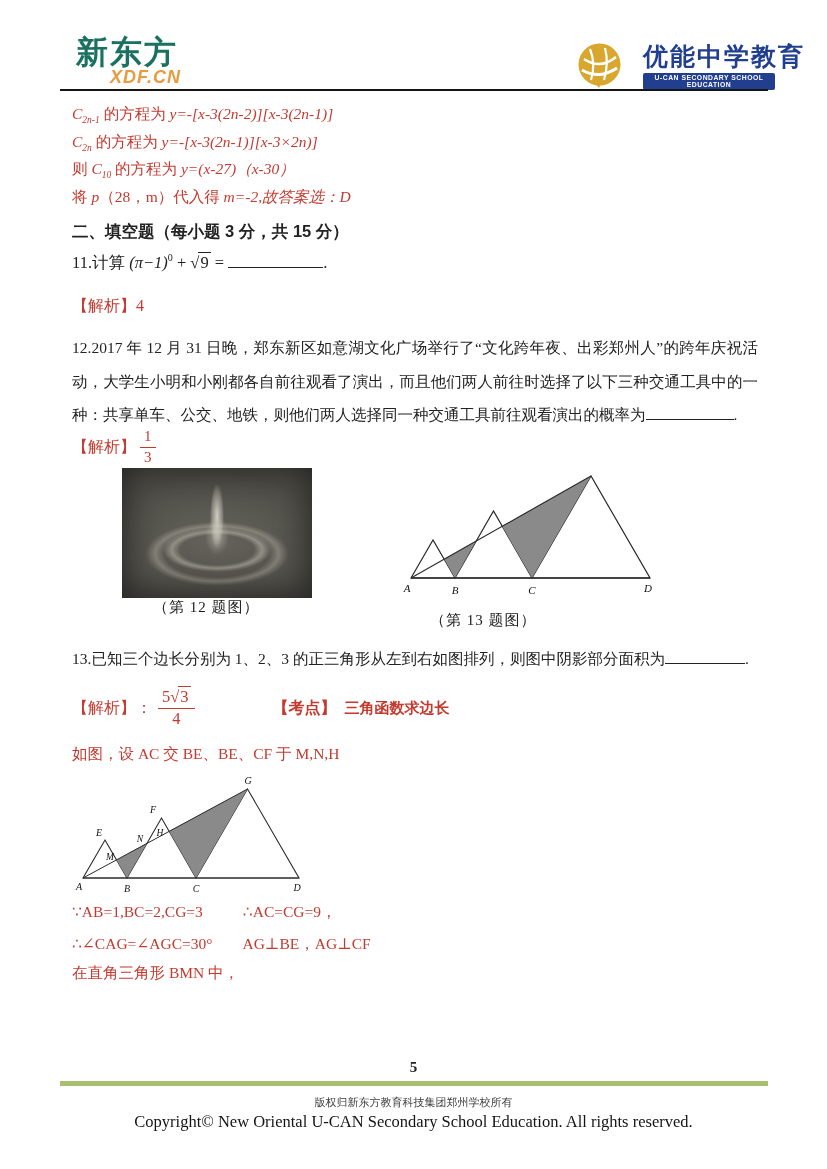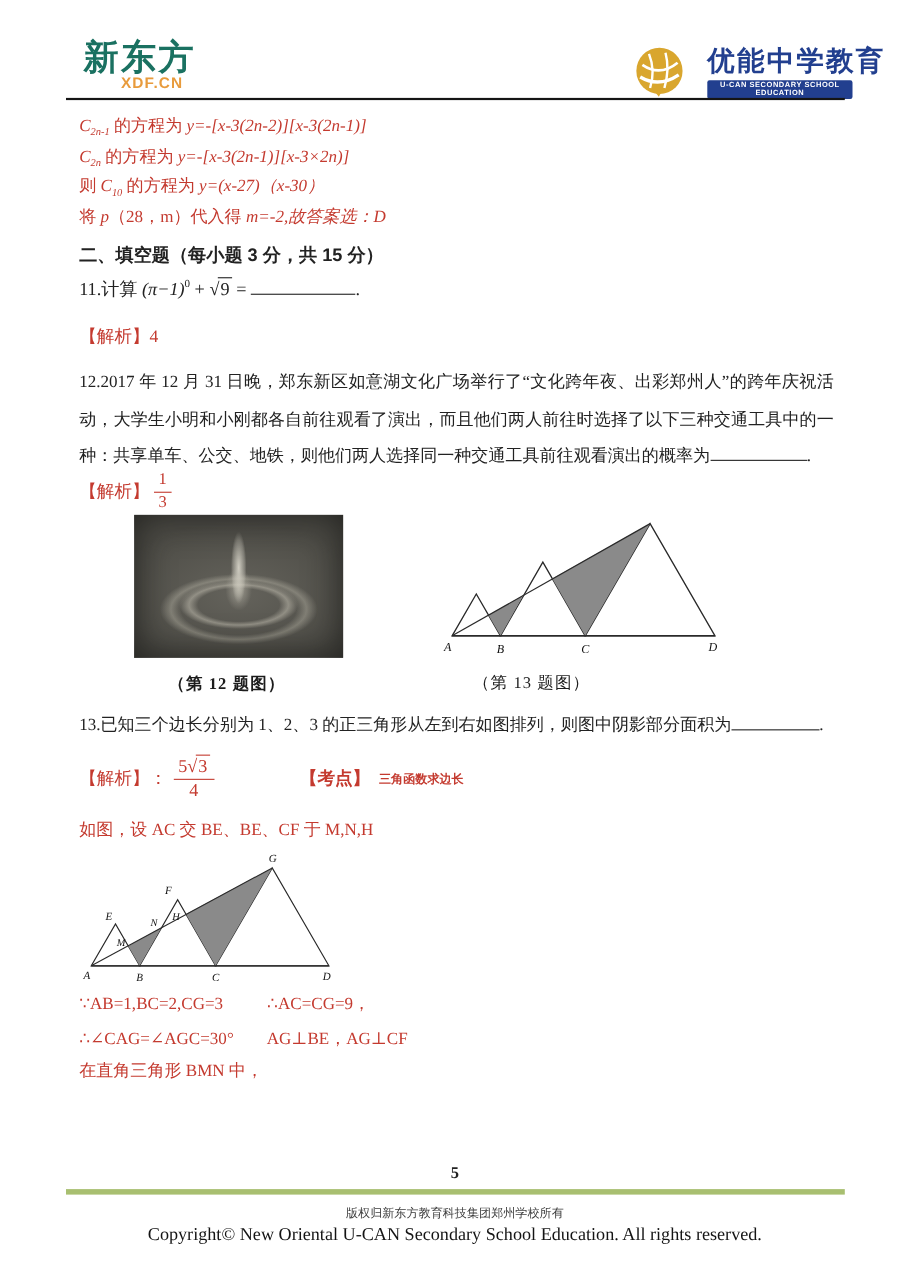--- a/index.html
+++ b/index.html
@@ -25,21 +25,21 @@
   .w95{width:95px;} .w88{width:88px;} .w80{width:80px;}
   .frac{display:inline-flex;flex-direction:column;align-items:center;line-height:1.15;vertical-align:middle;text-align:center;}
   .fnum{border-bottom:1.3px solid currentColor;padding:0 4px 1px 4px;}
   .fden{padding-top:1px;}
   .radicand{border-top:1.4px solid currentColor;padding:0 2px;}
   .sqrt-sym{letter-spacing:-1px;}
   .line15{font-size:15.5px;}
   
   .logo-left{position:absolute;left:76px;top:36px;}
   .logo-cn{font-family:"Liberation Sans","DejaVu Sans",sans-serif;font-weight:900;font-size:32px;color:var(--logo-green);letter-spacing:2px;line-height:1.05;}
-  .logo-url{font-family:"Liberation Sans","DejaVu Sans",sans-serif;font-weight:bold;font-size:14px;color:var(--logo-orange);margin-top:-3px;padding-left:34px;letter-spacing:1px;}
+  .logo-url{font-family:"Liberation Sans","DejaVu Sans",sans-serif;font-weight:bold;font-style:italic;font-size:18px;color:var(--logo-orange);margin-top:-3px;padding-left:34px;letter-spacing:1px;}
   .logo-right{position:absolute;left:576px;top:42px;display:flex;align-items:flex-start;gap:20px;}
   .ucan-text{display:flex;flex-direction:column;}
   .ucan-title{font-family:"Liberation Sans","DejaVu Sans",sans-serif;font-weight:900;font-size:25px;color:var(--logo-navy);letter-spacing:2px;line-height:1.15;}
   .ucan-sub{background:var(--logo-navy);color:#fff;font-family:"Liberation Sans","DejaVu Sans",sans-serif;font-weight:bold;font-size:6.8px;letter-spacing:0.5px;padding:1.5px 3px;border-radius:2px;margin-top:2px;text-align:center;width:132px;}
   .header-rule{position:absolute;left:60px;top:89px;width:708px;height:2px;background:#151515;}
   
   .photo{
     position:absolute;left:122px;top:468px;width:190px;height:130px;
     background-color:#4e4d47;
     background-image:
@@ -121,21 +121,21 @@
 
   <div class="abs red" style="left:72px;top:425px;height:44px;display:flex;align-items:center;font-size:16px;">
     <span>【解析】</span>
     <span class="frac" style="margin-left:4px;font-size:15px;">
       <span class="fnum">1</span>
       <span class="fden">3</span>
     </span>
   </div>
 
   <div class="photo"></div>
-  <div class="caption" style="left:153px;top:612px;font-weight:bold;">（第 12 题图）</div>
+  <div class="caption" style="left:153px;top:598px;">（第 12 题图）</div>
 
   <svg class="abs" style="left:385px;top:465px;" width="275" height="135" viewBox="385 465 275 135">
     <polygon points="411,578 433,540 455,578" fill="#fff" stroke="#2a2a2a" stroke-width="1.2"></polygon>
     <polygon points="455,578 493.5,511 532,578" fill="#fff" stroke="#2a2a2a" stroke-width="1.2"></polygon>
     <polygon points="532,578 591,476 650,578" fill="#fff" stroke="#2a2a2a" stroke-width="1.2"></polygon>
     <polygon points="444,559 455,578 476,541" fill="#8a8a8a"></polygon>
     <polygon points="502,526 532,578 591,476" fill="#8a8a8a"></polygon>
     <line x1="411" y1="578" x2="650" y2="578" stroke="#2a2a2a" stroke-width="1.3"></line>
     <line x1="411" y1="578" x2="591" y2="476" stroke="#2a2a2a" stroke-width="1.1"></line>
     <text x="407" y="592" text-anchor="middle">A</text>
@@ -149,21 +149,21 @@
     <span>13.已知三个边长分别为 1、2、3 的正三角形从左到右如图排列，则图中阴影部分面积为</span><span class="blank w80"></span><span>.</span>
   </div>
 
   <div class="abs red" style="left:72px;top:683px;height:50px;display:flex;align-items:center;font-size:16px;">
     <span>【解析】：</span>
     <span class="frac" style="margin-left:6px;font-size:16.5px;">
       <span class="fnum"><span>5</span><span class="sqrt-sym">√</span><span class="radicand">3</span></span>
       <span class="fden">4</span>
     </span>
     <span class="hei" style="margin-left:78px;font-size:16px;">【考点】</span>
-    <span class="hei" style="margin-left:8px;font-size:11px;font-family:Liberation Mono, monospace;">三角函数求边长</span>
+    <span class="hei" style="margin-left:8px;font-size:15px;font-family:Liberation Mono, monospace;">三角函数求边长</span>
   </div>
 
   <div class="abs red line15" style="left:72px;top:744px;">如图，设 AC 交 BE、BE、CF 于 M,N,H</div>
 
   <svg class="abs" style="left:70px;top:772px;" width="245" height="125" viewBox="70 772 245 125">
     <polygon points="83,878 105,840 127,878" fill="#fff" stroke="#2a2a2a" stroke-width="1.1"></polygon>
     <polygon points="127,878 161.5,818 196,878" fill="#fff" stroke="#2a2a2a" stroke-width="1.1"></polygon>
     <polygon points="196,878 247.5,789 299,878" fill="#fff" stroke="#2a2a2a" stroke-width="1.1"></polygon>
     <polygon points="116.5,860 127,878 147,843" fill="#8a8a8a"></polygon>
     <polygon points="169,831 196,878 247.5,789" fill="#8a8a8a"></polygon>

